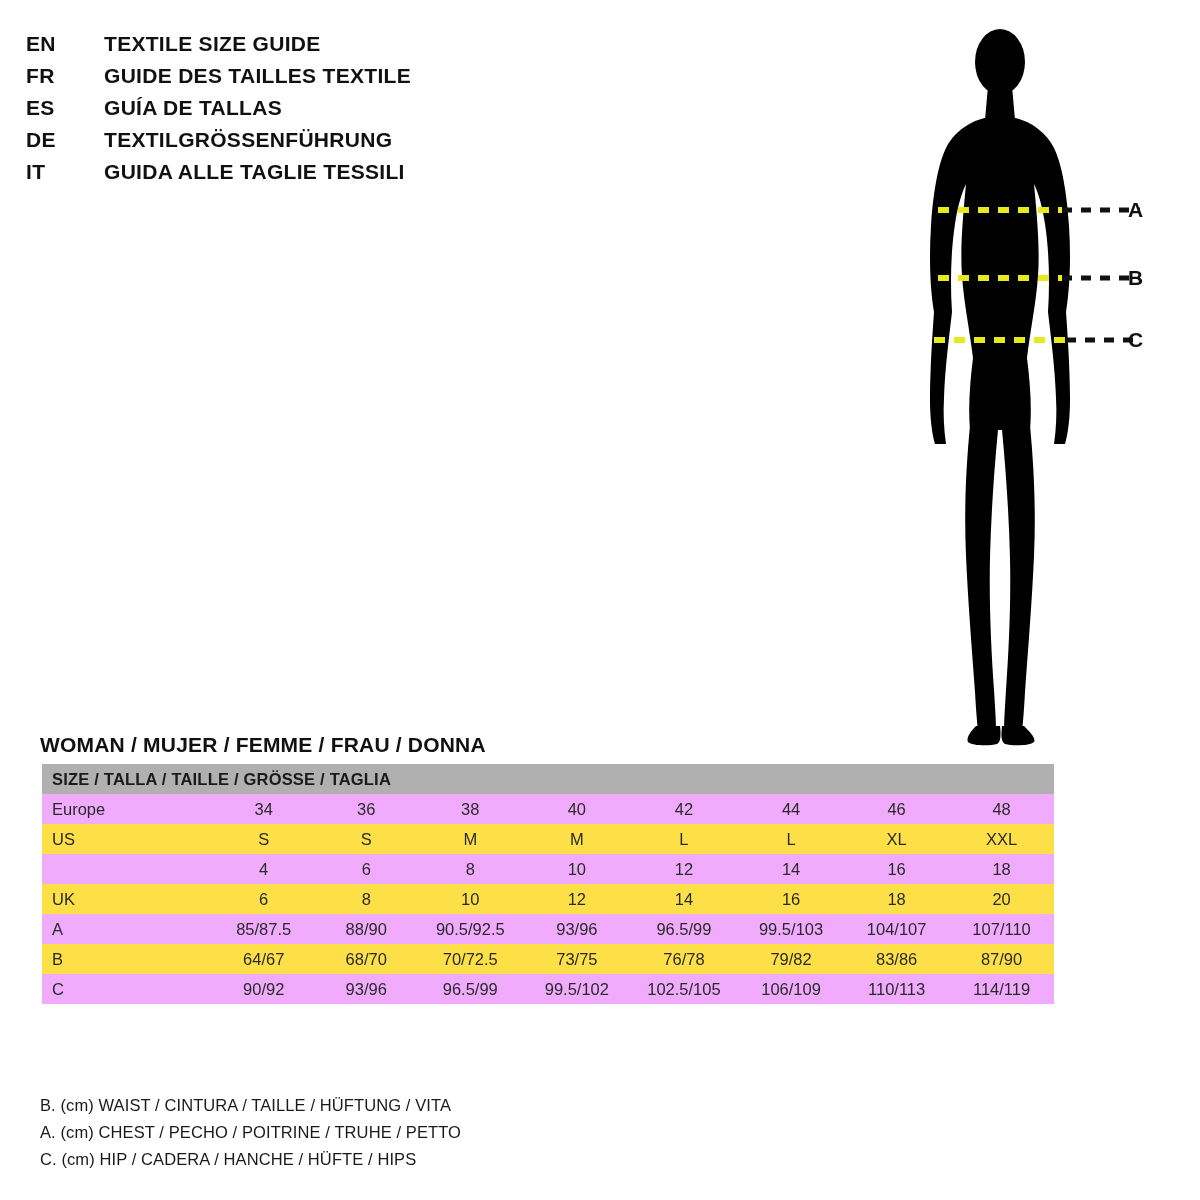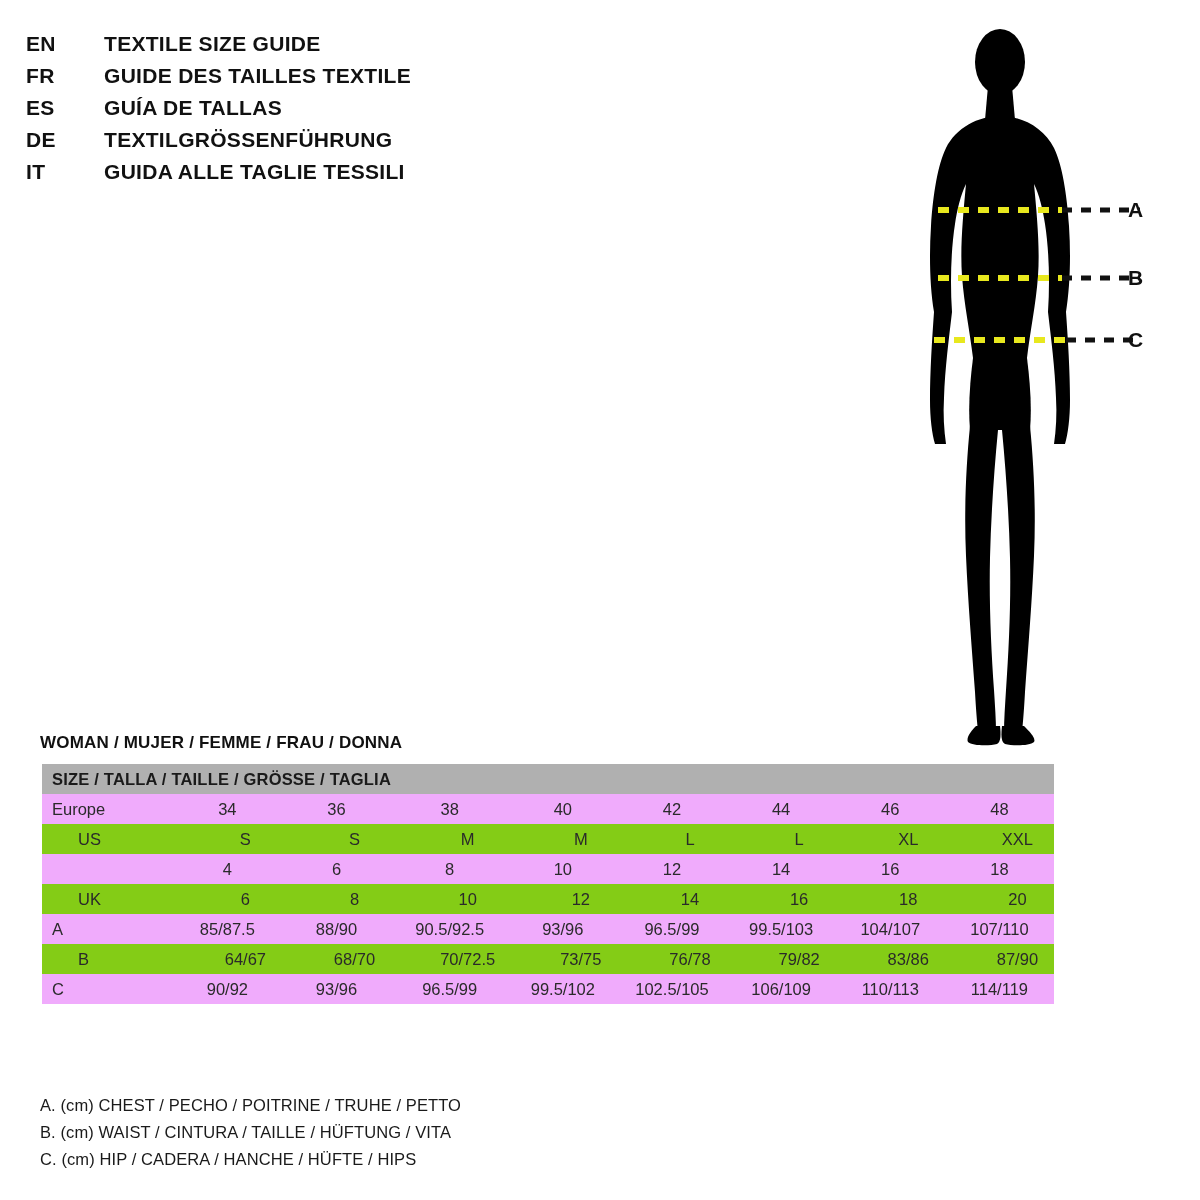--- a/index.html
+++ b/index.html
@@ -62,21 +62,21 @@
     font-size: 21px;
     font-weight: bold;
     color: #111;
   }
 
   
   #section-heading {
     position: absolute;
     left: 40px;
     top: 733px;
-    font-size: 17px;
+    font-size: 21px;
     font-weight: bold;
     letter-spacing: 0.2px;
     color: #111;
   }
 
   
   #size-table {
     position: absolute;
     left: 30px;
     top: 764px;
@@ -95,21 +95,21 @@
     background: #b0b0b0;
     text-align: left;
     padding-left: 10px;
     font-weight: bold;
     font-size: 16.5px;
     color: #1a1a1a;
     height: 30px;
     letter-spacing: 0.2px;
   }
   #size-table tbody tr.odd td { background: #f0abfc; }
-  #size-table tbody tr.even td { background: #84cc16; padding-left: 36px; }
+  #size-table tbody tr.even td { background: #fde047; }
   #size-table td.rowlabel {
     padding-left: 10px;
     text-align: left;
     width: 190px;
   }
   #size-table td.val {
     text-align: center;
     width: 118px;
   }
 
@@ -298,16 +298,16 @@
       <td class="val">99.5/102</td>
       <td class="val">102.5/105</td>
       <td class="val">106/109</td>
       <td class="val">110/113</td>
       <td class="val">114/119</td>
     </tr>
   </tbody>
 </table>
 
 <div id="footnotes">
+  <div class="footnote">B. (cm) WAIST / CINTURA / TAILLE / HÜFTUNG / VITA</div>
   <div class="footnote">A. (cm) CHEST / PECHO / POITRINE / TRUHE / PETTO</div>
-  <div class="footnote">B. (cm) WAIST / CINTURA / TAILLE / HÜFTUNG / VITA</div>
   <div class="footnote">C. (cm) HIP / CADERA / HANCHE / HÜFTE / HIPS</div>
 </div>
 
 </body></html>

